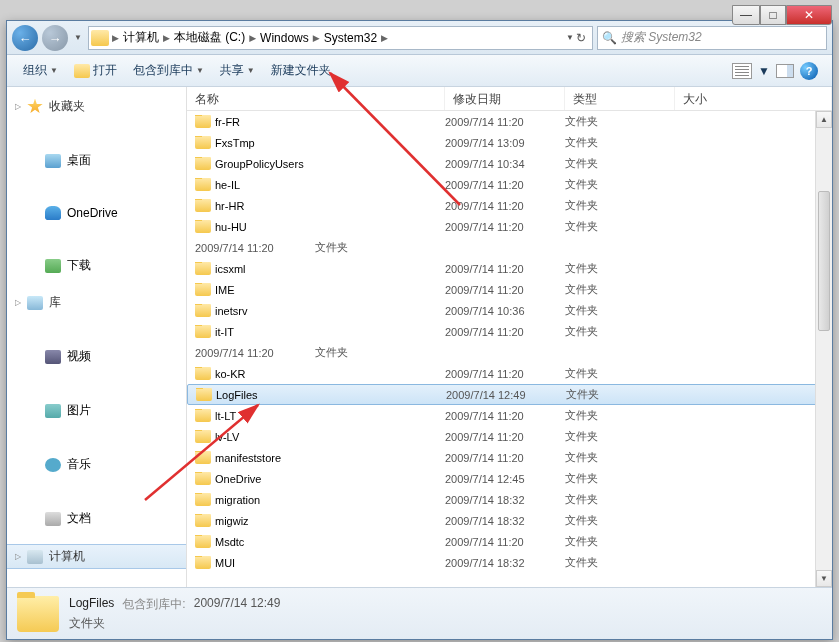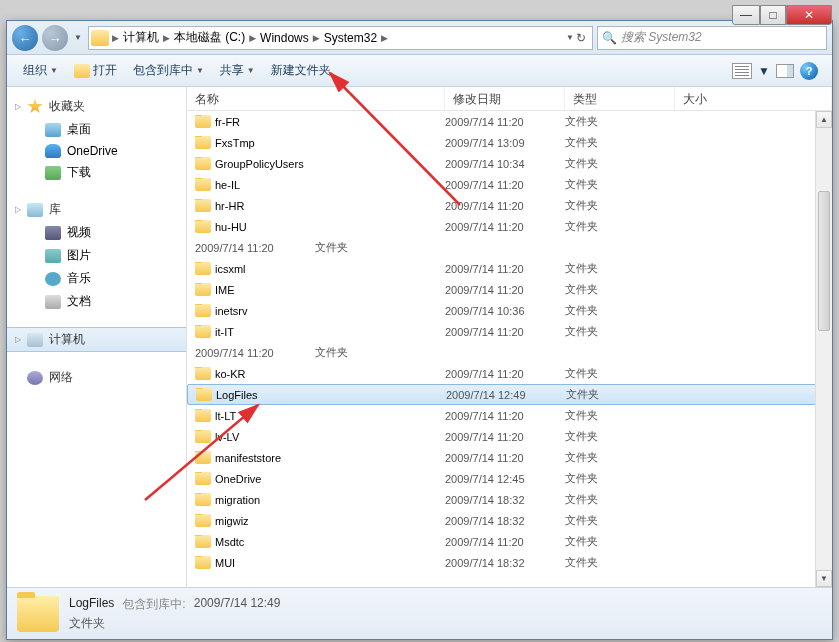--- a/index.html
+++ b/index.html
@@ -31,21 +31,21 @@
 .tbview { display: flex; align-items: center; gap: 6px; padding: 0 6px; }
 .viewicon { width: 20px; height: 16px; border: 1px solid #999; background: #fff; position: relative; }
 .viewicon::before { content:""; position:absolute; left:2px; top:2px; right:2px; bottom:2px; background: repeating-linear-gradient(#888 0 1px, transparent 1px 3px); }
 .helpicon { width: 18px; height: 18px; border-radius: 50%; background: radial-gradient(circle at 30% 30%, #7cf, #05a); color: #fff; display: flex; align-items: center; justify-content: center; font-size: 11px; font-weight: bold; }
 
 .content { display: flex; height: 500px; }
 .sidebar { width: 180px; background: #fff; border-right: 1px solid #e0e0e0; padding: 8px 0; font-size: 12px; overflow: hidden; }
 .sbgroup { margin-bottom: 14px; }
 .sbhead { padding: 3px 6px 3px 20px; display: flex; align-items: center; gap: 6px; color: #333; }
 .sbhead .tri { position: absolute; left: 8px; font-size: 8px; color: #888; }
-.sbitem { padding: 3px 6px 3px 38px; display: flex; align-items: center; gap: 6px; cursor: pointer; position: relative; }
+.sbitem { padding: 3px 6px 3px 38px; display: flex; align-items: center; gap: 6px; cursor: pointer; position: relative; margin-top: 31px; }
 .sbhead { position: relative; }
 .ficon { width: 16px; height: 14px; border-radius: 2px; display: inline-block; }
 .ficon.star { background: linear-gradient(#ffd76a,#f5a623); clip-path: polygon(50% 0,61% 35%,98% 35%,68% 57%,79% 91%,50% 70%,21% 91%,32% 57%,2% 35%,39% 35%); width:16px; height:16px; }
 .ficon.desktop { background: linear-gradient(#a8d8f0,#5aa0d0); }
 .ficon.onedrive { background: linear-gradient(#5ab0e8,#2b7cc8); border-radius: 40% 40% 20% 20%; }
 .ficon.download { background: linear-gradient(#8c8,#5a5); }
 .ficon.lib { background: linear-gradient(#c8e8f8,#88b8d8); }
 .ficon.video { background: linear-gradient(#88a,#557); }
 .ficon.pic { background: linear-gradient(#8cc,#5aa); }
 .ficon.doc { background: linear-gradient(#ddd,#aaa); }

